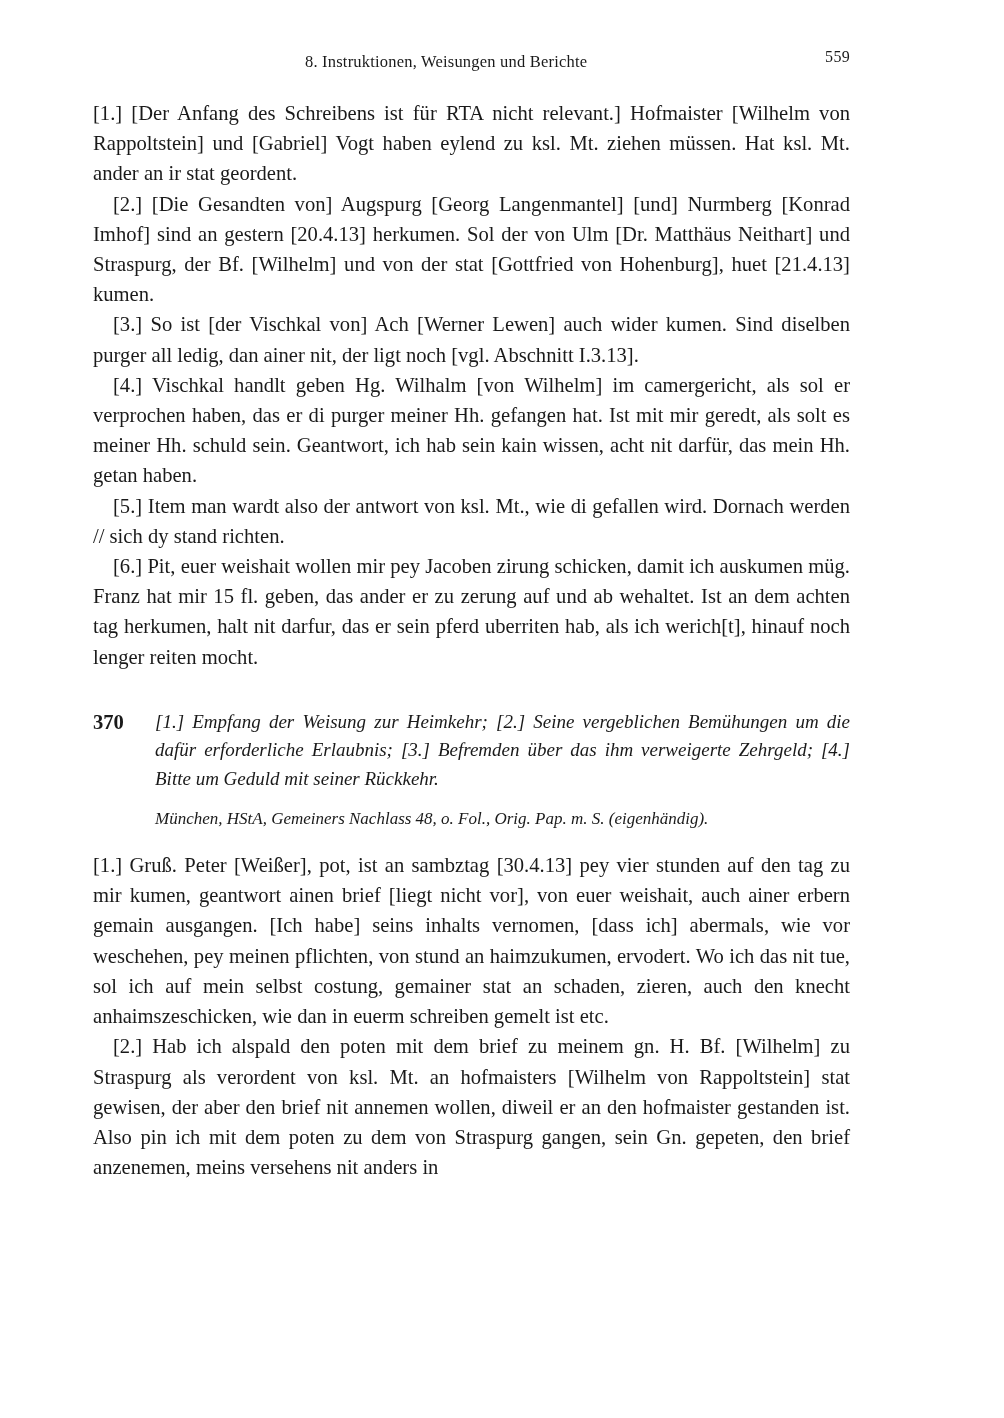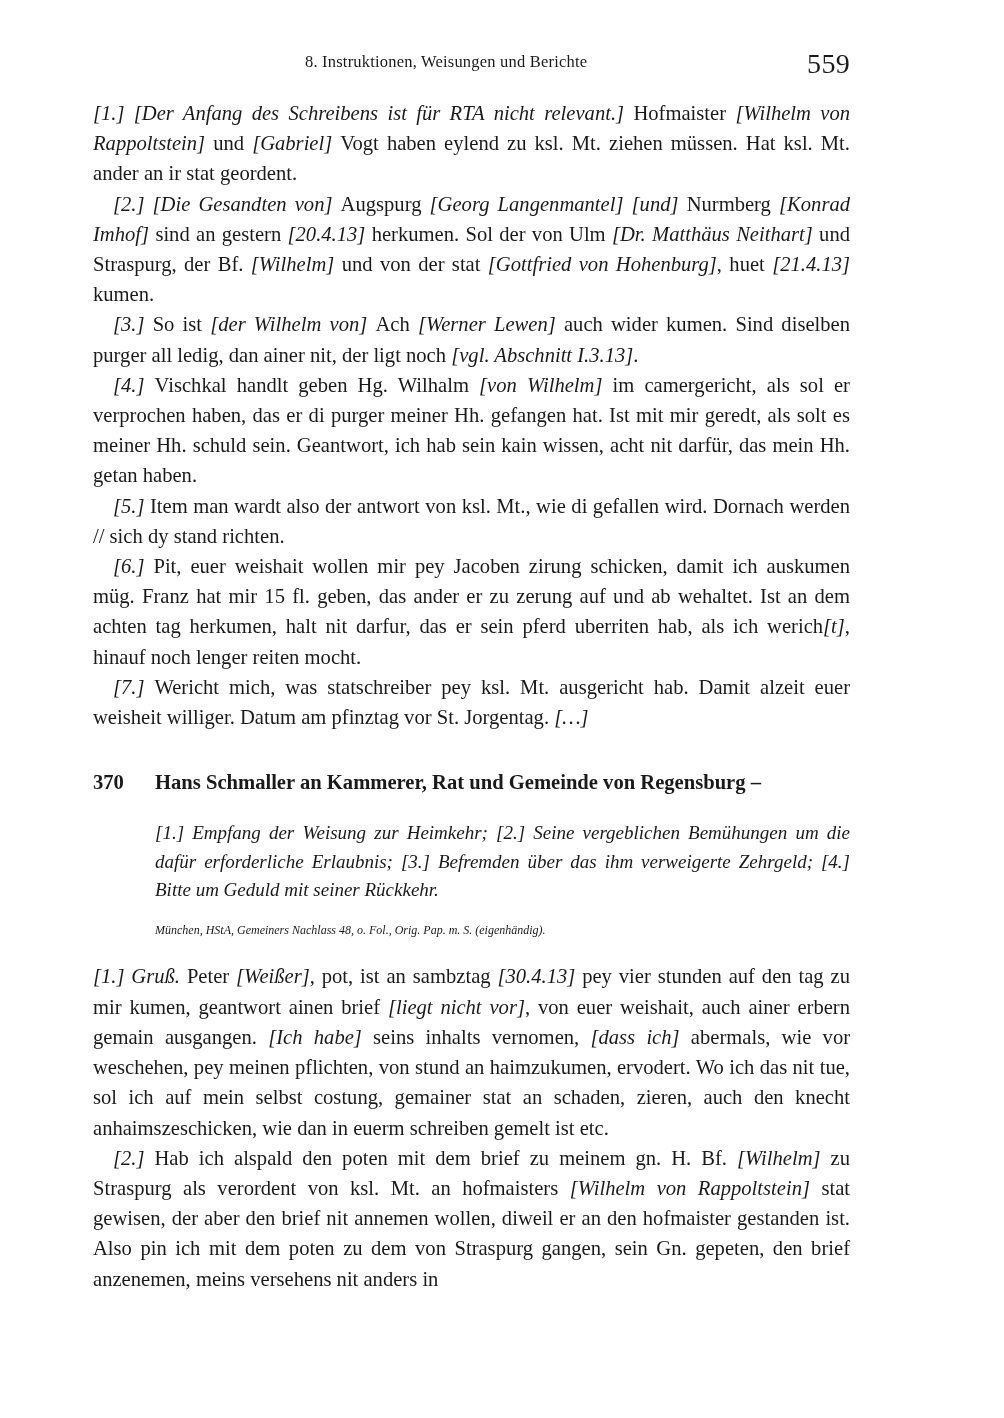--- a/index.html
+++ b/index.html
@@ -33,21 +33,21 @@
     position: absolute;
     left: 212px;
     top: 0;
     white-space: nowrap;
     letter-spacing: 0.2px;
   }
   .rh-page {
     position: absolute;
     right: 0;
     top: -4px;
-    font-size: 28px;
+    font-size: 16px;
     letter-spacing: 0.3px;
   }
 
   
   .body-text {
     margin-top: 6px;
   }
   p.para {
     margin: 0;
     text-align: justify;
@@ -57,21 +57,20 @@
     text-indent: 20px;
     hyphens: manual;
   }
   p.para.first {
     text-indent: 0;
   }
   p.para.noindent {
     text-indent: 0;
   }
   i, .it {
-    font-style: italic;
   }
 
   
   .section-heading {
     margin-top: 36px;
     position: relative;
     padding-left: 62px;
     font-weight: bold;
     font-size: 20.6px;
     line-height: 29px;
@@ -97,21 +96,21 @@
     font-style: italic;
     font-size: 19px;
     line-height: 28.4px;
     text-align: justify;
     hyphens: manual;
   }
   .regest-source {
     margin: 0;
     margin-top: 13px;
     font-style: italic;
-    font-size: 12px;
+    font-size: 17px;
     line-height: 26px;
     text-align: left;
   }
 
   
   .body-text-2 {
     margin-top: 18px;
   }
 </style>
 </head>
@@ -120,30 +119,28 @@
 <div class="page">
 
   <div class="running-head">
     <span class="rh-title">8. Instruktionen, Weisungen und Berichte</span>
     <span class="rh-page">559</span>
   </div>
 
   <div class="body-text">
     <p class="para first"><span class="it">[1.] [Der Anfang des Schreibens ist für RTA nicht relevant.] </span><span>Hofmaister </span><span class="it">[Wilhelm von Rappoltstein] </span><span>und </span><span class="it">[Gabriel] </span><span>Vogt haben eylend zu ksl. Mt. ziehen müssen. Hat ksl. Mt. ander an ir stat geordent.</span></p>
     <p class="para"><span class="it">[2.] [Die Gesandten von] </span><span>Augspurg </span><span class="it">[Georg Langenmantel] [und] </span><span>Nurmberg </span><span class="it">[Konrad Imhof] </span><span>sind an gestern </span><span class="it">[20.4.13] </span><span>herkumen. Sol der von Ulm </span><span class="it">[Dr. Matthäus Neithart] </span><span>und Straspurg, der Bf. </span><span class="it">[Wilhelm] </span><span>und von der stat </span><span class="it">[Gottfried von Hohenburg]</span><span>, huet </span><span class="it">[21.4.13] </span><span>kumen.</span></p>
-    <p class="para"><span class="it">[3.] </span><span>So ist </span><span class="it">[der Wilhelm von] </span><span>Ach </span><span class="it">[Werner Lewen] </span><span>auch wider kumen. Sind diselben purger all ledig, dan ainer nit, der ligt noch </span><span class="it">[vgl. Abschnitt I.3.13]</span><span>.</span></p>
+    <p class="para"><span class="it">[3.] </span><span>So ist </span><span class="it">[der Vischkal von] </span><span>Ach </span><span class="it">[Werner Lewen] </span><span>auch wider kumen. Sind diselben purger all ledig, dan ainer nit, der ligt noch </span><span class="it">[vgl. Abschnitt I.3.13]</span><span>.</span></p>
     <p class="para"><span class="it">[4.] </span><span>Vischkal handlt geben Hg. Wilhalm </span><span class="it">[von Wilhelm] </span><span>im camergericht, als sol er verprochen haben, das er di purger meiner Hh. gefangen hat. Ist mit mir geredt, als solt es meiner Hh. schuld sein. Geantwort, ich hab sein kain wissen, acht nit darfür, das mein Hh. getan haben.</span></p>
     <p class="para"><span class="it">[5.] </span><span>Item man wardt also der antwort von ksl. Mt., wie di gefallen wird. Dornach werden // sich dy stand richten.</span></p>
     <p class="para"><span class="it">[6.] </span><span>Pit, euer weishait wollen mir pey Jacoben zirung schicken, damit ich auskumen müg. Franz hat mir 15 fl. geben, das ander er zu zerung auf und ab wehaltet. Ist an dem achten tag herkumen, halt nit darfur, das er sein pferd uberriten hab, als ich werich</span><span class="it">[t]</span><span>, hinauf noch lenger reiten mocht.</span></p>
-    <p class="para"><span class="it">[7.] </span><span>Wericht mich, was statschreiber pey ksl. Mt. ausgericht hab. Damit alzeit euer weisheit williger. Datum am pfinztag vor St. Jorgentag. </span><span class="it">[…]</span></p>
   </div>
 
   <div class="section-heading">
     <span class="sh-number">370</span>
-    <span class="sh-title">Hans Schmaller an Kammerer, Rat und Gemeinde von Regensburg –</span>
   </div>
 
   <div class="regest">
     <p class="regest-summary">[1.] Empfang der Weisung zur Heimkehr; [2.] Seine vergeblichen Bemühungen um die dafür erforderliche Erlaubnis; [3.] Befremden über das ihm verweigerte Zehrgeld; [4.] Bitte um Geduld mit seiner Rückkehr.</p>
     <p class="regest-source">München, HStA, Gemeiners Nachlass 48, o. Fol., Orig. Pap. m. S. (eigenhändig).</p>
   </div>
 
   <div class="body-text-2">
     <p class="para noindent"><span class="it">[1.] Gruß. </span><span>Peter </span><span class="it">[Weißer]</span><span>, pot, ist an sambztag </span><span class="it">[30.4.13] </span><span>pey vier stunden auf den tag zu mir kumen, geantwort ainen brief </span><span class="it">[liegt nicht vor]</span><span>, von euer weishait, auch ainer erbern gemain ausgangen. </span><span class="it">[Ich habe] </span><span>seins inhalts vernomen, </span><span class="it">[dass ich] </span><span>abermals, wie vor weschehen, pey meinen pflichten, von stund an haimzukumen, ervodert. Wo ich das nit tue, sol ich auf mein selbst costung, gemainer stat an schaden, zieren, auch den knecht anhaimszeschicken, wie dan in euerm schreiben gemelt ist etc.</span></p>
     <p class="para"><span class="it">[2.] </span><span>Hab ich alspald den poten mit dem brief zu meinem gn. H. Bf. </span><span class="it">[Wilhelm] </span><span>zu Straspurg als verordent von ksl. Mt. an hofmaisters </span><span class="it">[Wilhelm von Rappoltstein] </span><span>stat gewisen, der aber den brief nit annemen wollen, diweil er an den hofmaister gestanden ist. Also pin ich mit dem poten zu dem von Straspurg gangen, sein Gn. gepeten, den brief anzenemen, meins versehens nit anders in</span></p>

